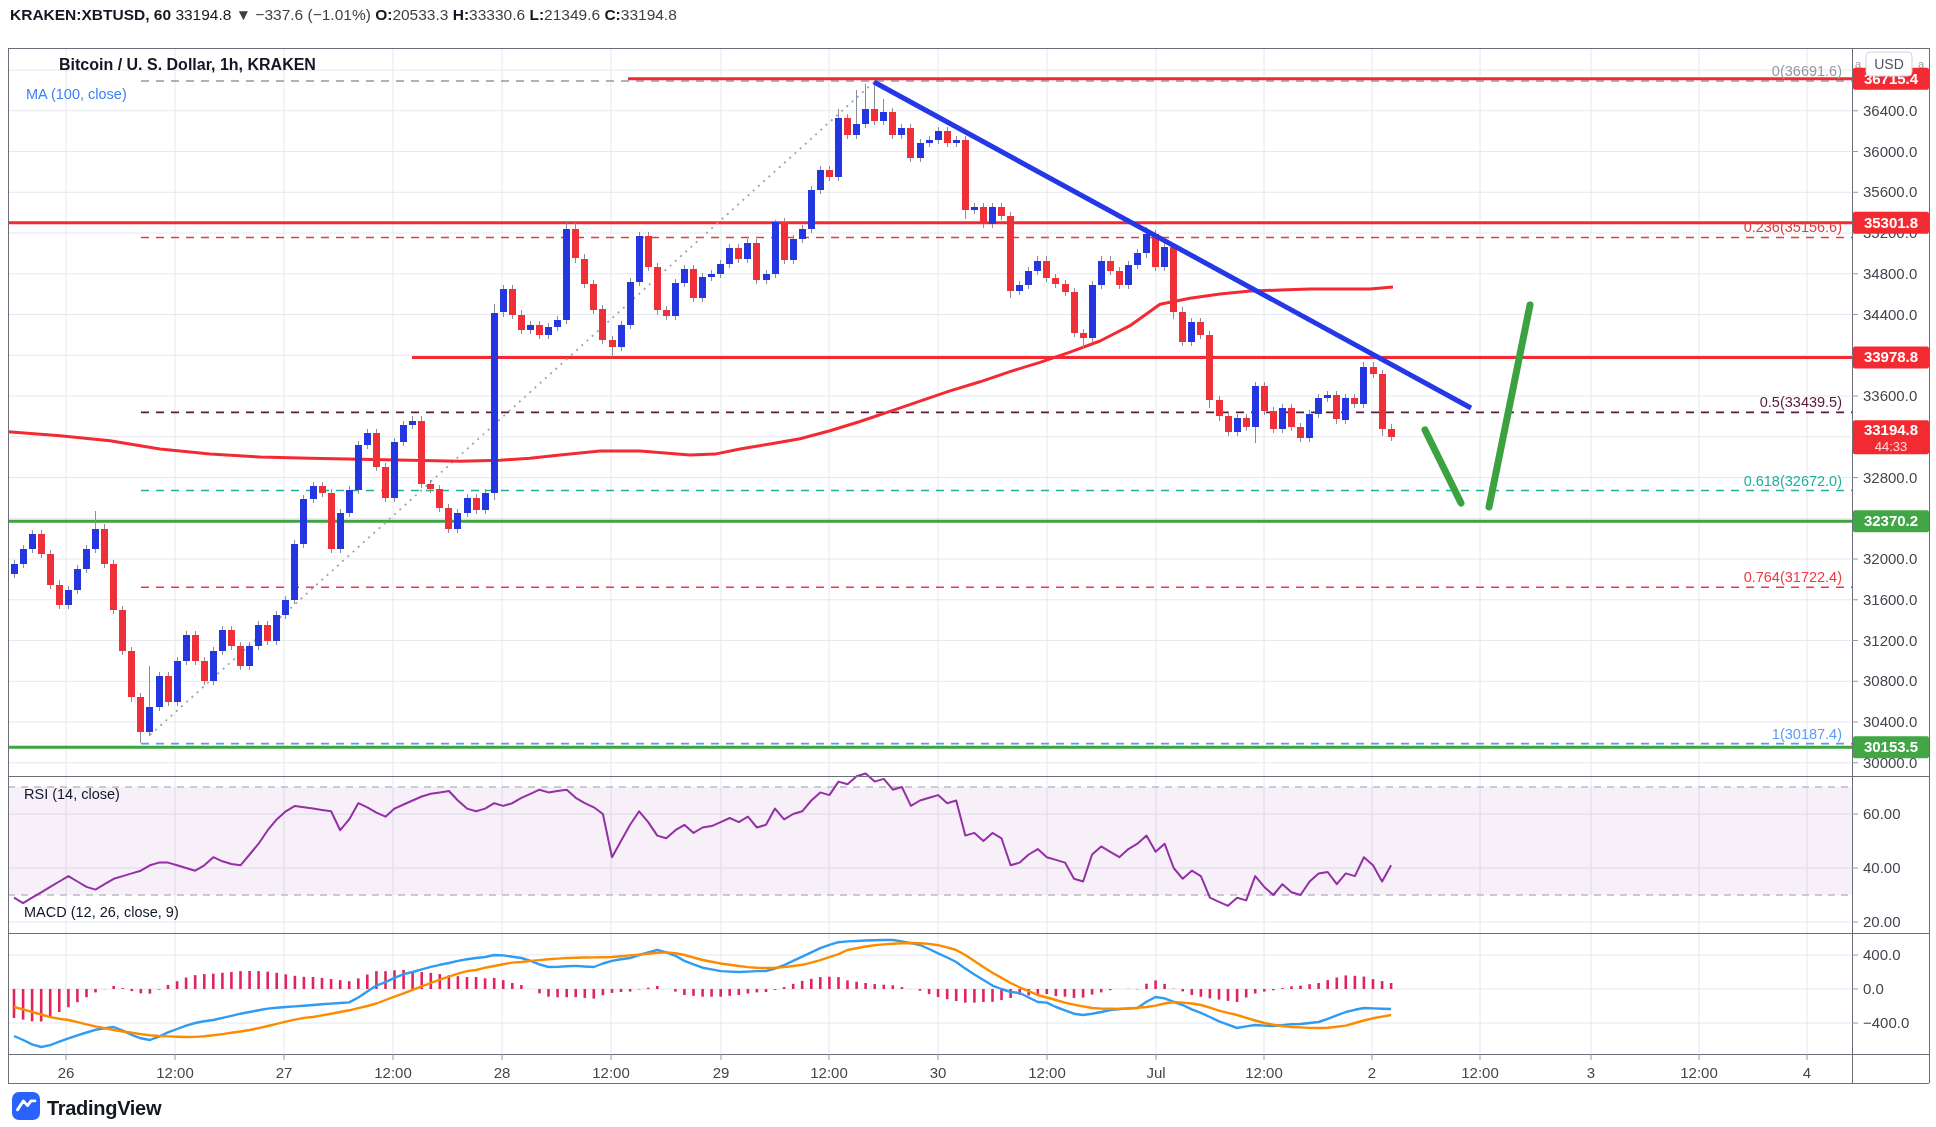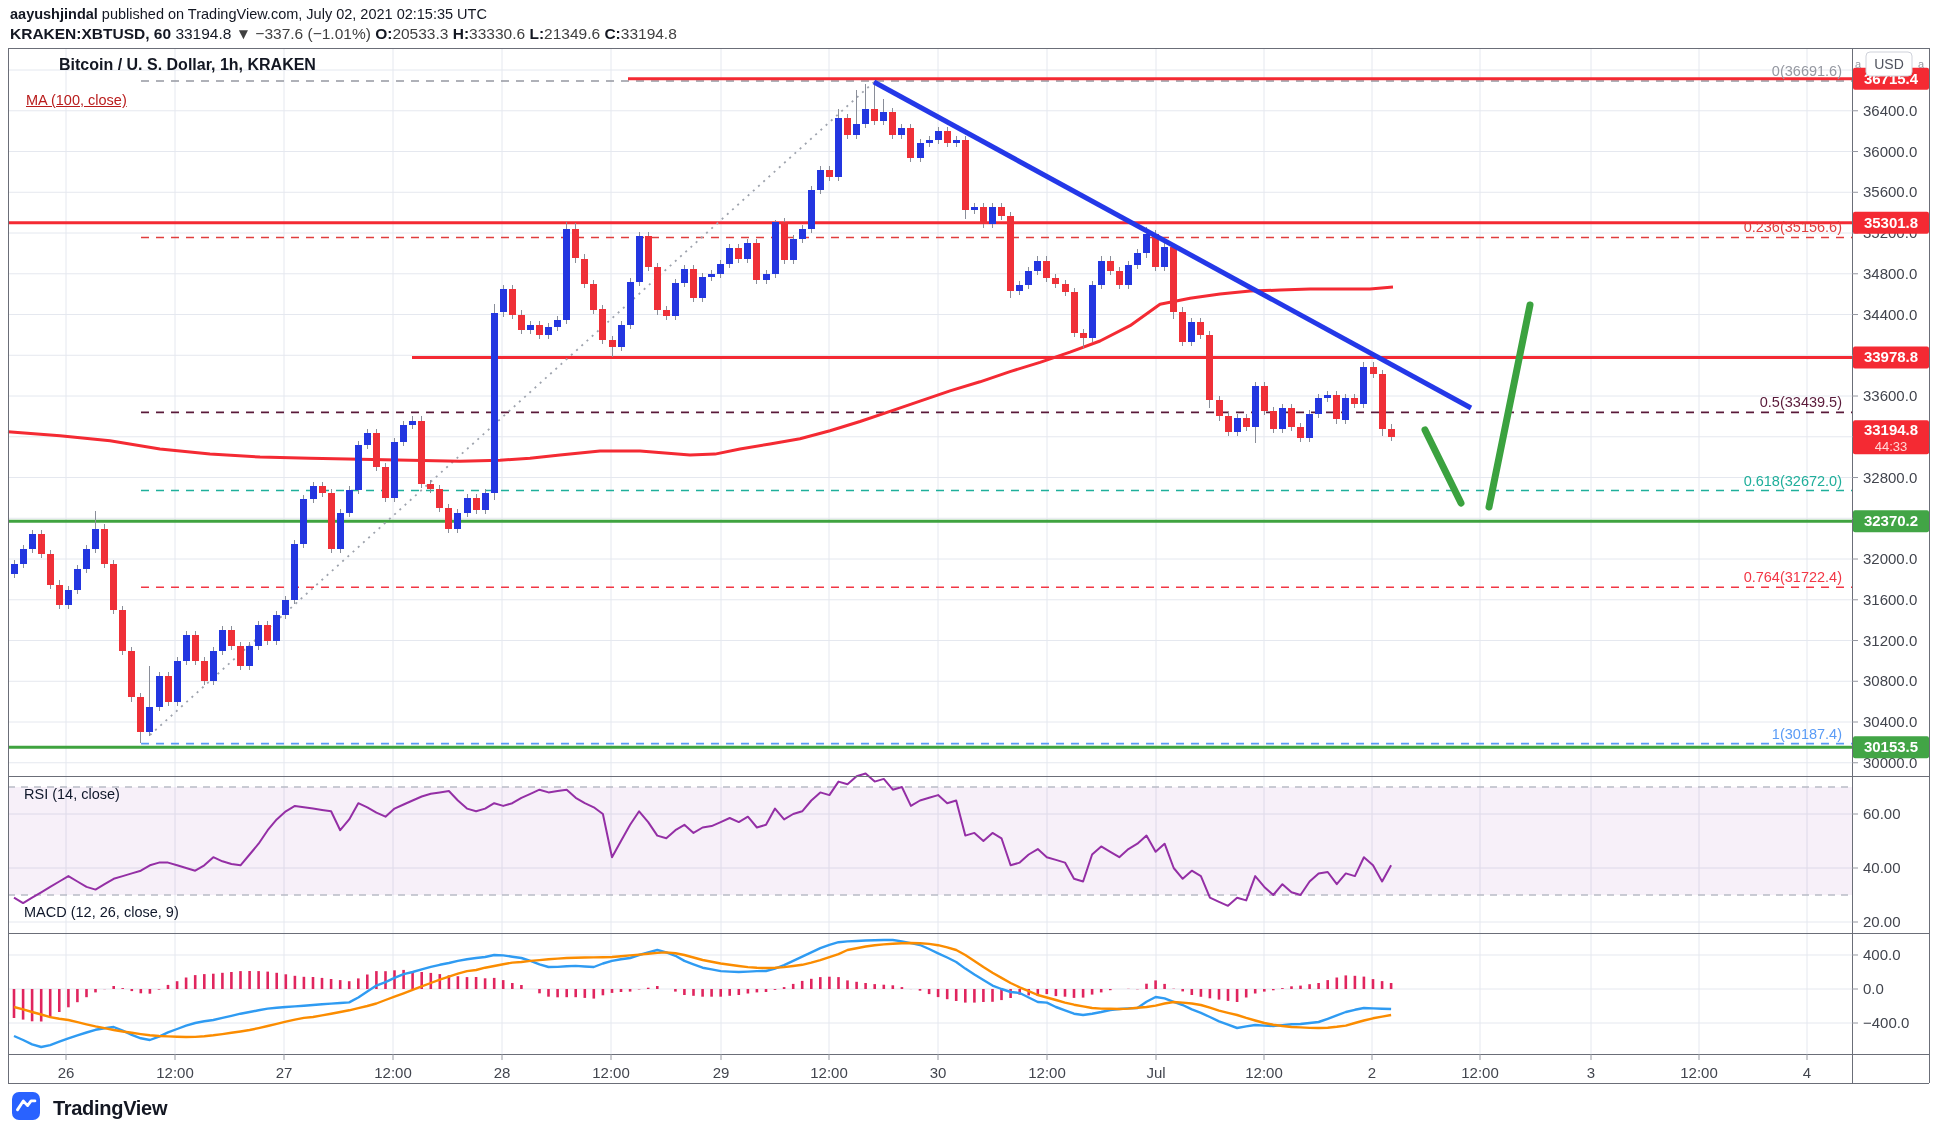--- a/index.html
+++ b/index.html
@@ -3,36 +3,35 @@
 <meta charset="utf-8">
 <style>
   html,body{margin:0;padding:0;background:#fff;font-family:"Liberation Sans",sans-serif;}
   #page{position:relative;width:1936px;height:1127px;background:#fff;overflow:hidden;}
   #hdr{position:absolute;left:10px;top:5px;font-size:14.5px;color:#131722;line-height:19px;white-space:nowrap;}
   #hdr .b{font-weight:bold;}
   #hdr .red{color:#404040;}
   #hdr2{font-size:15.5px;}
   #legend{position:absolute;left:26px;top:56px;color:#131722;z-index:5;}
   #legend .t{font-size:16px;font-weight:bold;margin-left:33px;}
-  #legend .m{font-size:14.5px;color:#b91c1c;margin-top:18px;text-decoration:underline;}
+  #legend .m{font-size:14.5px;color:#3b82f6;margin-top:12px;}
   .panelab{position:absolute;left:24px;font-size:14.5px;color:#0f172a;z-index:5;}
   #rsilab{top:786px;}
   #macdlab{top:904px;}
   #chartsvg{position:absolute;left:0;top:0;}
-  #logo{position:absolute;left:12px;top:1092px;display:flex;align-items:center;gap:13px;}
+  #logo{position:absolute;left:12px;top:1092px;display:flex;align-items:center;gap:7px;}
   #logo .lt{font-size:20px;font-weight:bold;color:#131722;letter-spacing:-0.3px;}
   svg text{font-family:"Liberation Sans",sans-serif;}
 </style>
 </head>
 <body>
 
 <div id="page">
 
   <div id="hdr">
-    <div><span class="b">aayushjindal</span><span> published on TradingView.com, July 02, 2021 02:15:35 UTC</span></div>
     <div id="hdr2">
       <span class="b">KRAKEN:XBTUSD, 60</span>
       <span>33194.8</span>
       <span class="red">▼ −337.6 (−1.01%)</span>
       <span class="b">O:</span><span class="red">20533.3</span>
       <span class="b">H:</span><span class="red">33330.6</span>
       <span class="b">L:</span><span class="red">21349.6</span>
       <span class="b">C:</span><span class="red">33194.8</span>
     </div>
   </div>

